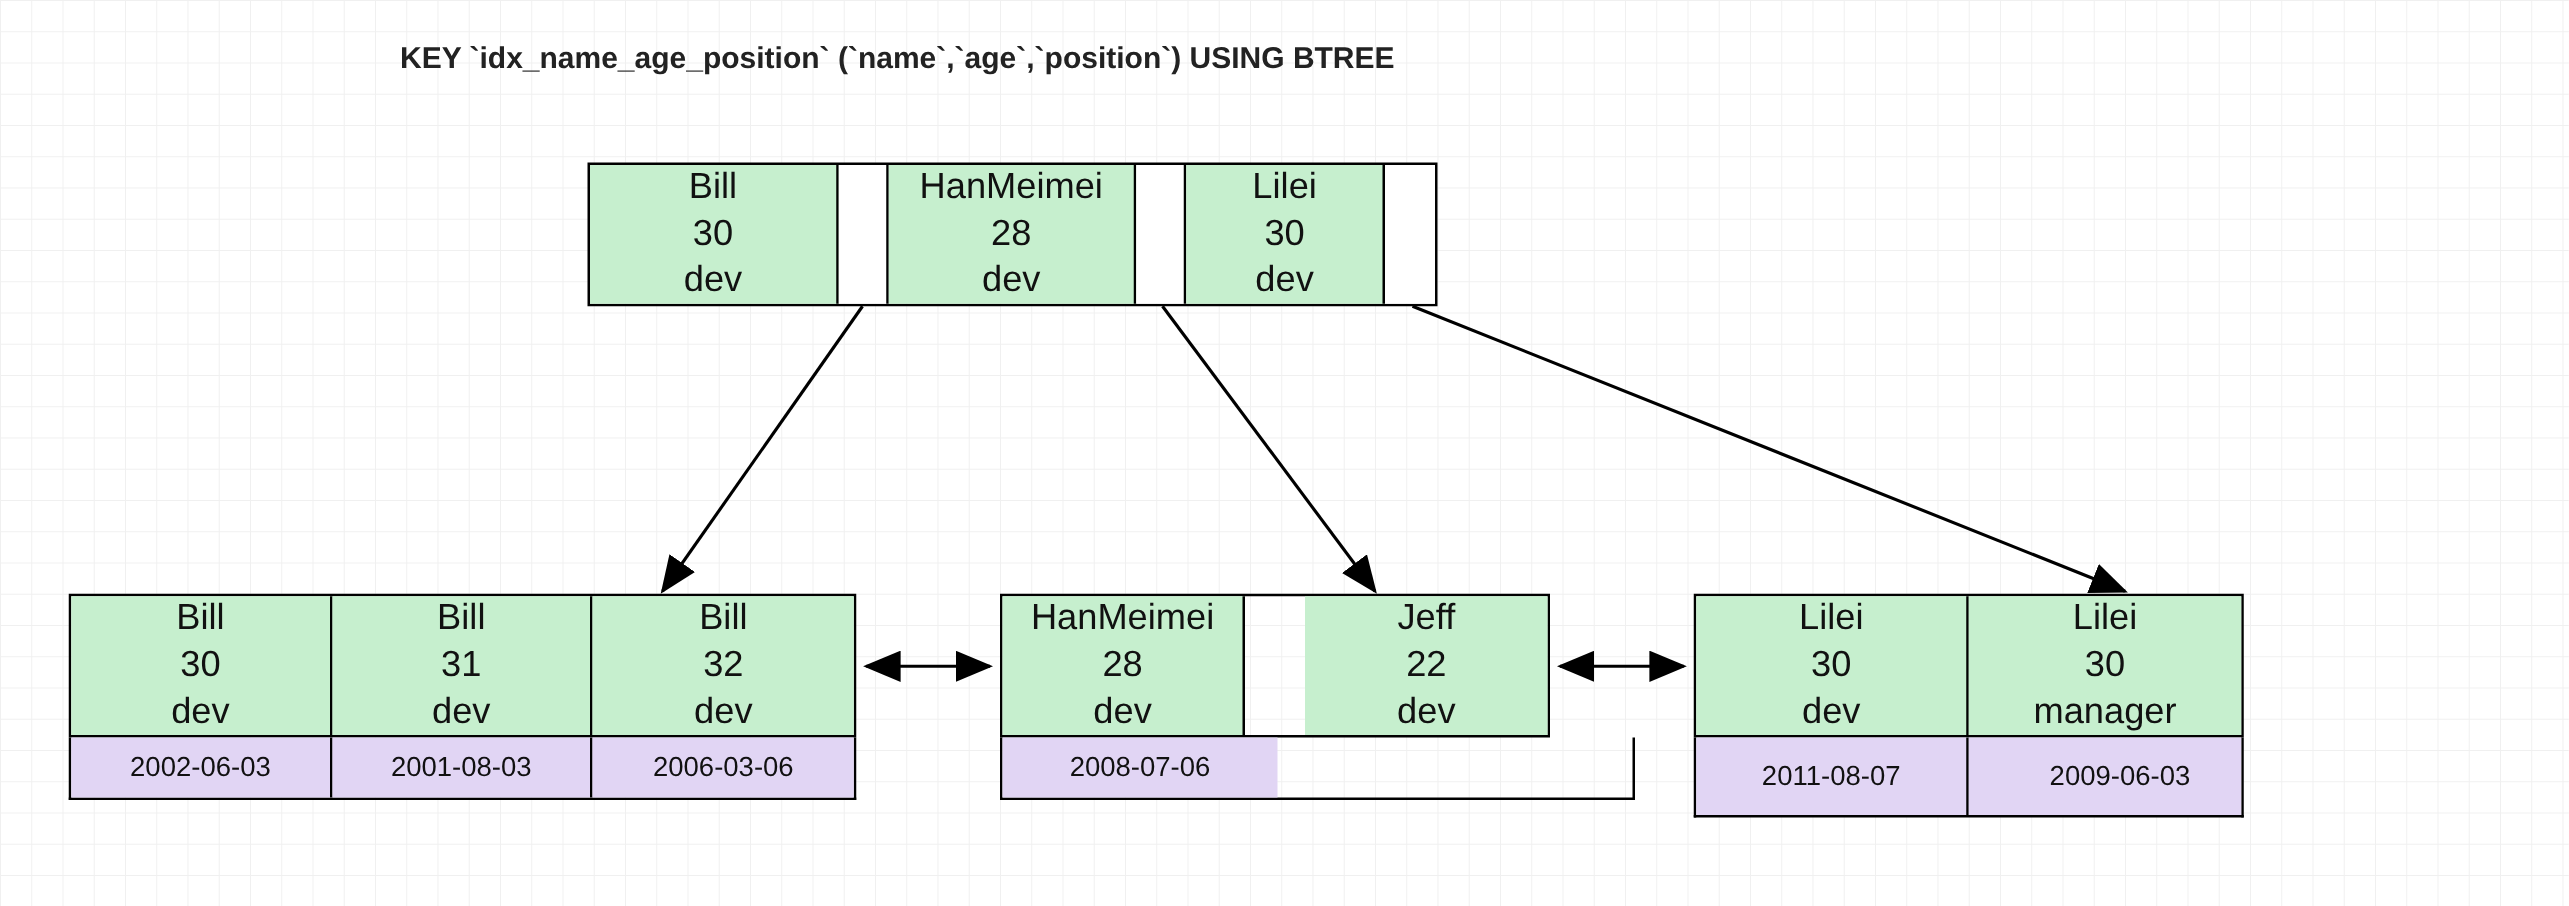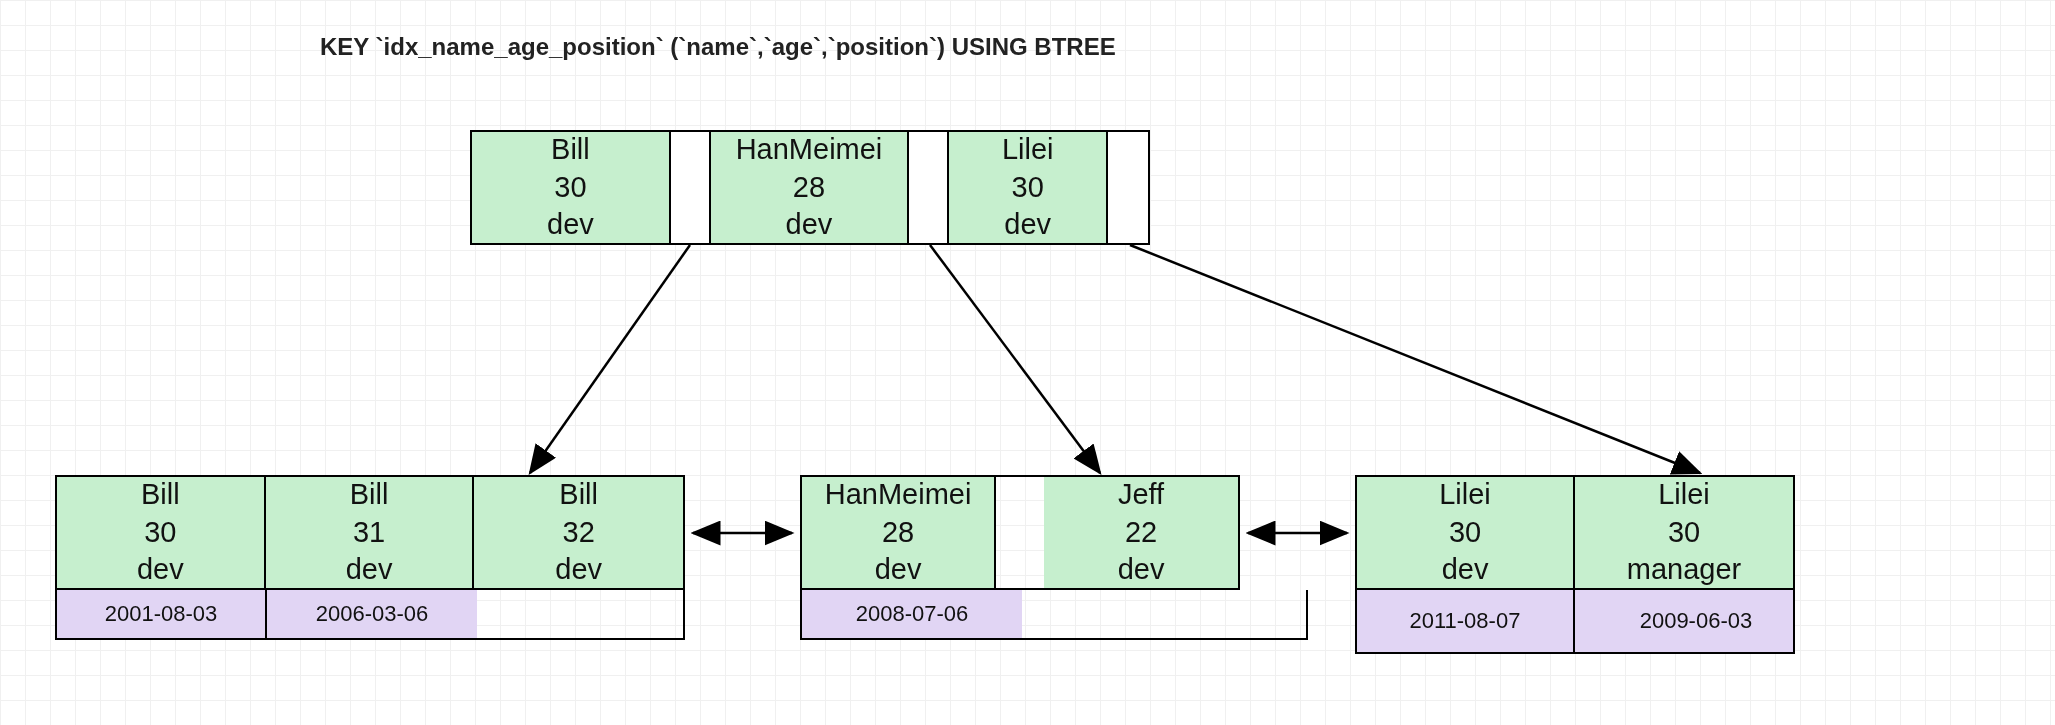--- a/index.html
+++ b/index.html
@@ -102,20 +102,21 @@
     <span>31</span>
     <span>dev</span>
   </div>
   <div class="cell key-cell" style="width:210px;">
     <span>Bill</span>
     <span>32</span>
     <span>dev</span>
   </div>
 </div>
 <div class="date-row" style="top:590px; left:55px; width:630px; height:50px;">
+  <div class="date-cell" style="width:210px;">2002-06-03</div>
   <div class="date-cell" style="width:210px;">2001-08-03</div>
   <div class="date-cell" style="width:210px;">2006-03-06</div>
 </div>
 
 <div class="node" style="top:475px; left:800px; width:440px; height:115px;">
   <div class="cell key-cell" style="width:220px;">
     <span>HanMeimei</span>
     <span>28</span>
     <span>dev</span>
   </div>

